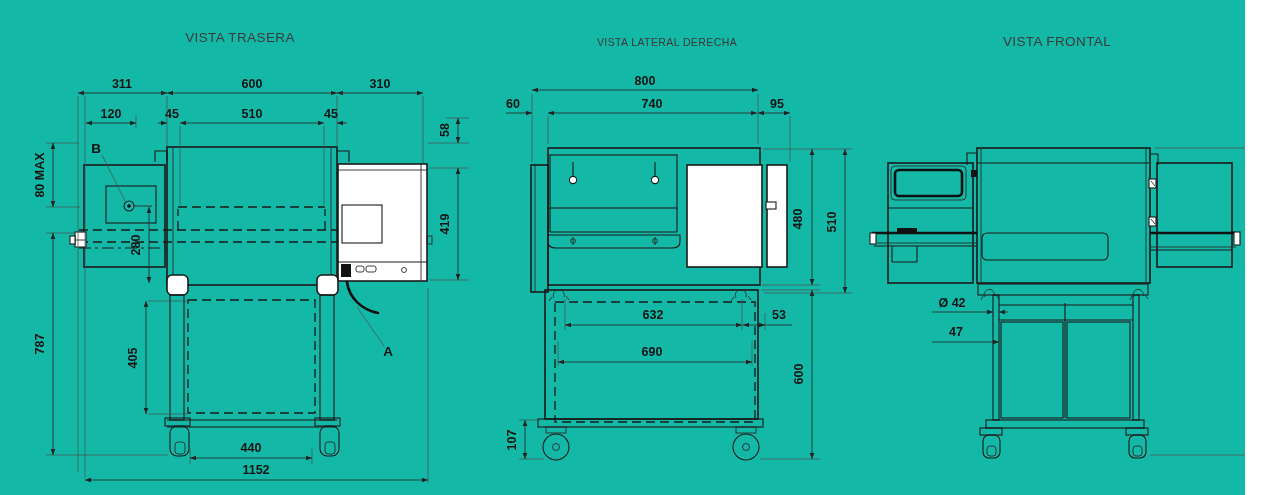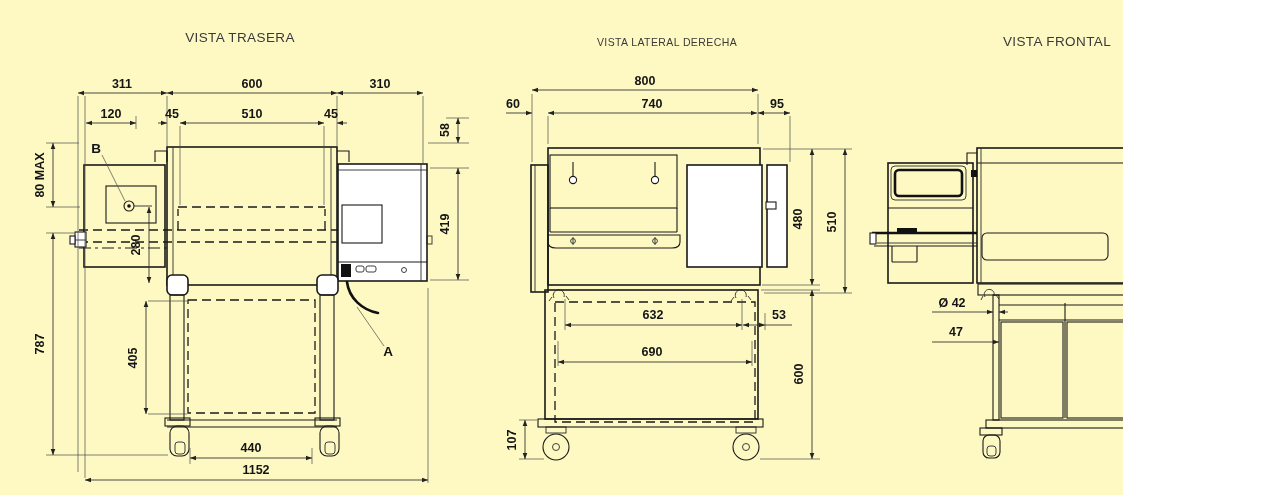--- a/index.html
+++ b/index.html
@@ -1,16 +1,16 @@
 <!DOCTYPE html>
 <html><head>
 <meta charset="utf-8">
 <style>
   html,body{margin:0;padding:0;background:#fff;}
-  .page{position:relative;width:1123px;height:495px;background:#fef9c3;overflow:hidden;text-align:center;}
+  .page{position:relative;width:1245px;height:495px;background:#14b8a6;overflow:hidden;text-align:center;}
   svg{display:block;}
   
   .m  {fill:none;stroke:#1a1a1a;stroke-width:1.6;}
   .m1 {fill:none;stroke:#1a1a1a;stroke-width:1.1;}
   .m0 {fill:none;stroke:#2a2a2a;stroke-width:0.9;}
   .mw {fill:#ffffff;stroke:#1a1a1a;stroke-width:1.6;}
   .mw1{fill:#ffffff;stroke:#1a1a1a;stroke-width:1.1;}
   .thick{fill:none;stroke:#111;stroke-width:2.6;}
   .blk{fill:#111;stroke:none;}
   

